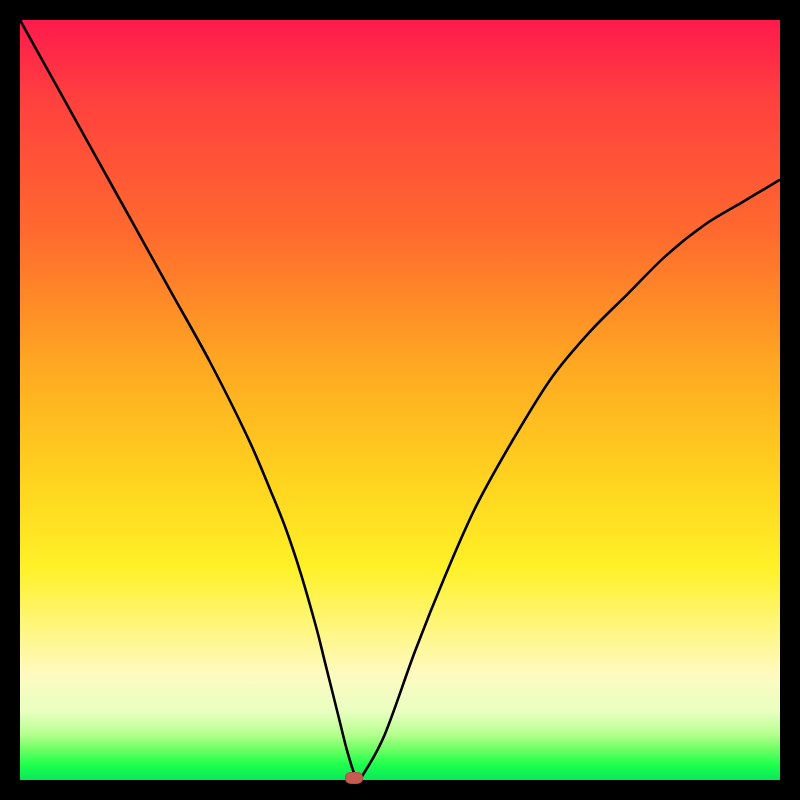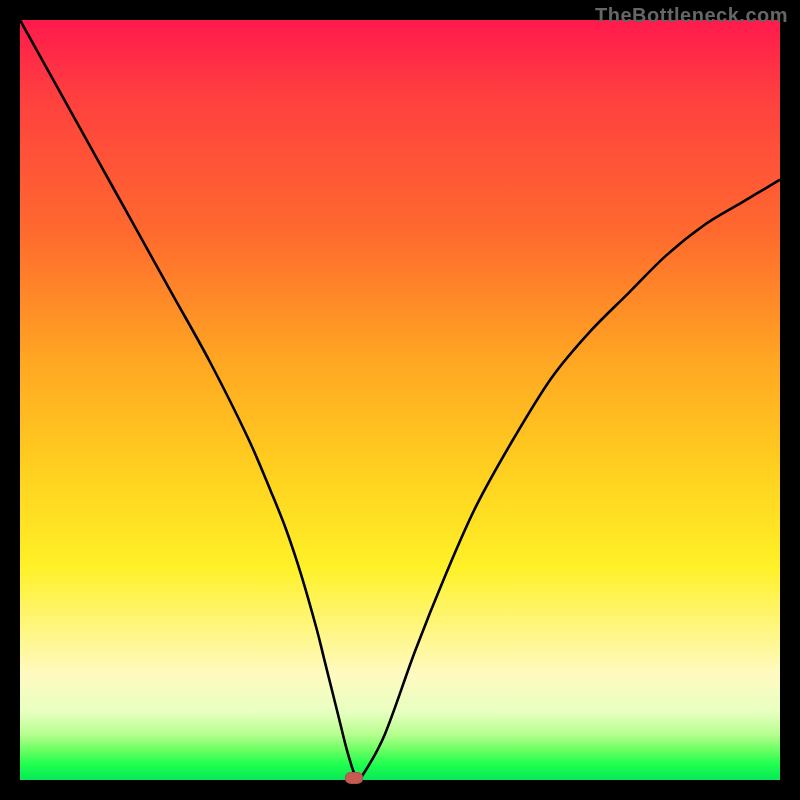--- a/index.html
+++ b/index.html
@@ -72,21 +72,20 @@
     border-radius: 6px / 5px;
     background: #c55b51;
     box-shadow: 0 0 0 1px rgba(0,0,0,0.1) inset;
     transform: translate(-50%, -50%);
   }
 </style>
 </head>
 <body>
 
 <div class="frame">
-  <div class="watermark">TheBottleneck.com</div>
 
   <div class="plot-area">
     <div class="gradient-bg"></div>
 
     <svg class="curve" viewBox="0 0 760 760" preserveAspectRatio="none">
       <path id="curve-path" d="M 0.00 0.00 C 6.33 11.40, 25.33 45.60, 38.00 68.40 C 50.67 91.20, 63.33 114.00, 76.00 136.80 C 88.67 159.60, 101.33 182.40, 114.00 205.20 C 126.67 228.00, 139.33 250.80, 152.00 273.60 C 164.67 296.40, 177.33 317.93, 190.00 342.00 C 202.67 366.07, 217.87 396.47, 228.00 418.00 C 238.13 439.53, 244.47 456.00, 250.80 471.20 C 257.13 486.40, 260.93 495.27, 266.00 509.20 C 271.07 523.13, 276.13 538.33, 281.20 554.80 C 286.27 571.27, 292.60 594.07, 296.40 608.00 C 300.20 621.93, 301.47 628.27, 304.00 638.40 C 306.53 648.53, 309.07 658.67, 311.60 668.80 C 314.13 678.93, 316.67 689.07, 319.20 699.20 C 321.73 709.33, 324.27 720.48, 326.80 729.60 C 329.33 738.72, 332.50 749.23, 334.40 753.92 C 336.30 758.61, 336.93 757.34, 338.20 757.72 C 339.47 758.10, 337.57 763.42, 342.00 756.20 C 346.43 748.98, 355.93 735.30, 364.80 714.40 C 373.67 693.50, 385.07 657.40, 395.20 630.80 C 405.33 604.20, 415.47 578.87, 425.60 554.80 C 435.73 530.73, 444.60 509.20, 456.00 486.40 C 467.40 463.60, 481.33 439.53, 494.00 418.00 C 506.67 396.47, 519.33 374.93, 532.00 357.20 C 544.67 339.47, 557.33 325.53, 570.00 311.60 C 582.67 297.67, 595.33 286.27, 608.00 273.60 C 620.67 260.93, 633.33 247.00, 646.00 235.60 C 658.67 224.20, 671.33 214.07, 684.00 205.20 C 696.67 196.33, 709.33 190.00, 722.00 182.40 C 734.67 174.80, 753.67 163.40, 760.00 159.60" fill="none" stroke="#000" stroke-width="2.6"></path>
     </svg>
 
     <div id="marker" class="marker" style="left: 334.4px; top: 757.72px;"></div>
   </div>

